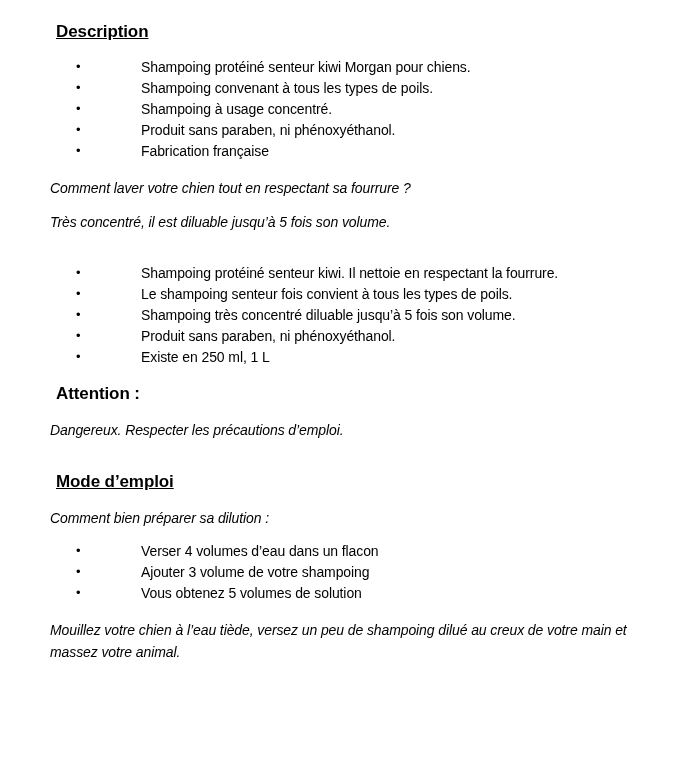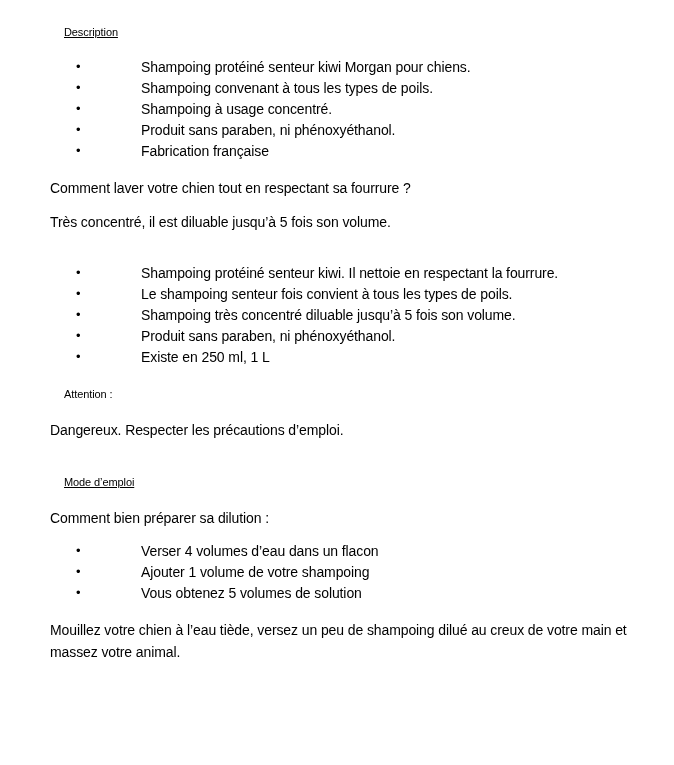--- a/index.html
+++ b/index.html
@@ -13,29 +13,30 @@
     min-height: 765px;
     background: #ffffff;
     color: #000000;
     font-family: "Liberation Sans", sans-serif;
     font-size: 14px;
     line-height: 22px;
     padding: 21px 22px 20px 50px;
     letter-spacing: -0.1px;
   }
   .doc-heading {
-    font-size: 11px;
-    font-weight: 400;
-    margin: 0 0 14px 14px;
+    font-size: 17px;
+    font-weight: 700;
+    margin: 0 0 14px 6px;
   }
   .underlined {
     text-decoration: underline;
   }
   p.para {
     margin: 0 0 12px 0;
+    font-style: italic;
   }
   ul.bullets {
     list-style: none;
     margin: 2px 0 16px 0;
     padding: 0;
   }
   li.bullet-item {
     display: flex;
     align-items: flex-start;
     line-height: 20px;
@@ -124,21 +125,21 @@
   <section class="section section-gap">
     <h2 class="doc-heading underlined">Mode d’emploi</h2>
     <p class="para">Comment bien préparer sa dilution :</p>
     <ul class="bullets subsection-gap">
       <li class="bullet-item">
         <span class="bullet-dot">•</span>
         <span class="bullet-text">Verser 4 volumes d’eau dans un flacon</span>
       </li>
       <li class="bullet-item">
         <span class="bullet-dot">•</span>
-        <span class="bullet-text">Ajouter 1 volume de votre shampoing</span>
+        <span class="bullet-text">Ajouter 3 volume de votre shampoing</span>
       </li>
       <li class="bullet-item">
         <span class="bullet-dot">•</span>
         <span class="bullet-text">Vous obtenez 5 volumes de solution</span>
       </li>
     </ul>
     <p class="para">Mouillez votre chien à l’eau tiède, versez un peu de shampoing dilué au creux de votre main et massez votre animal.</p>
 
   </section>
 

